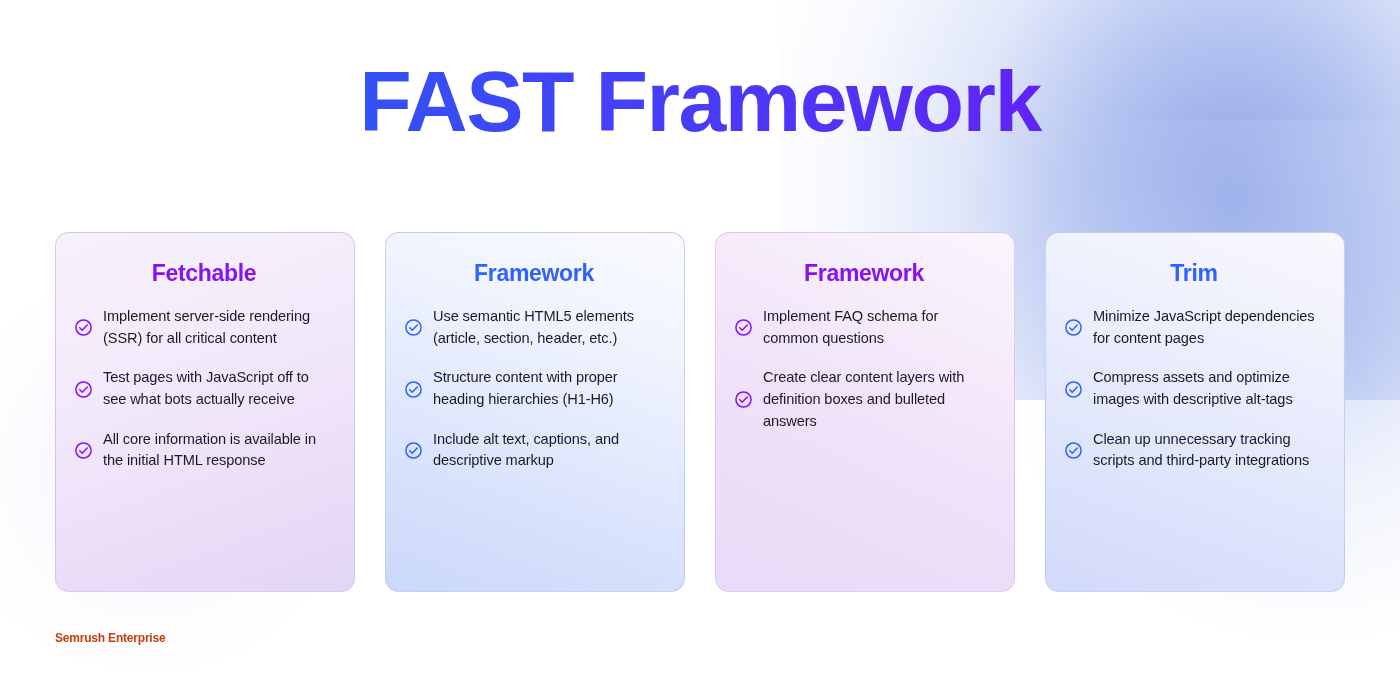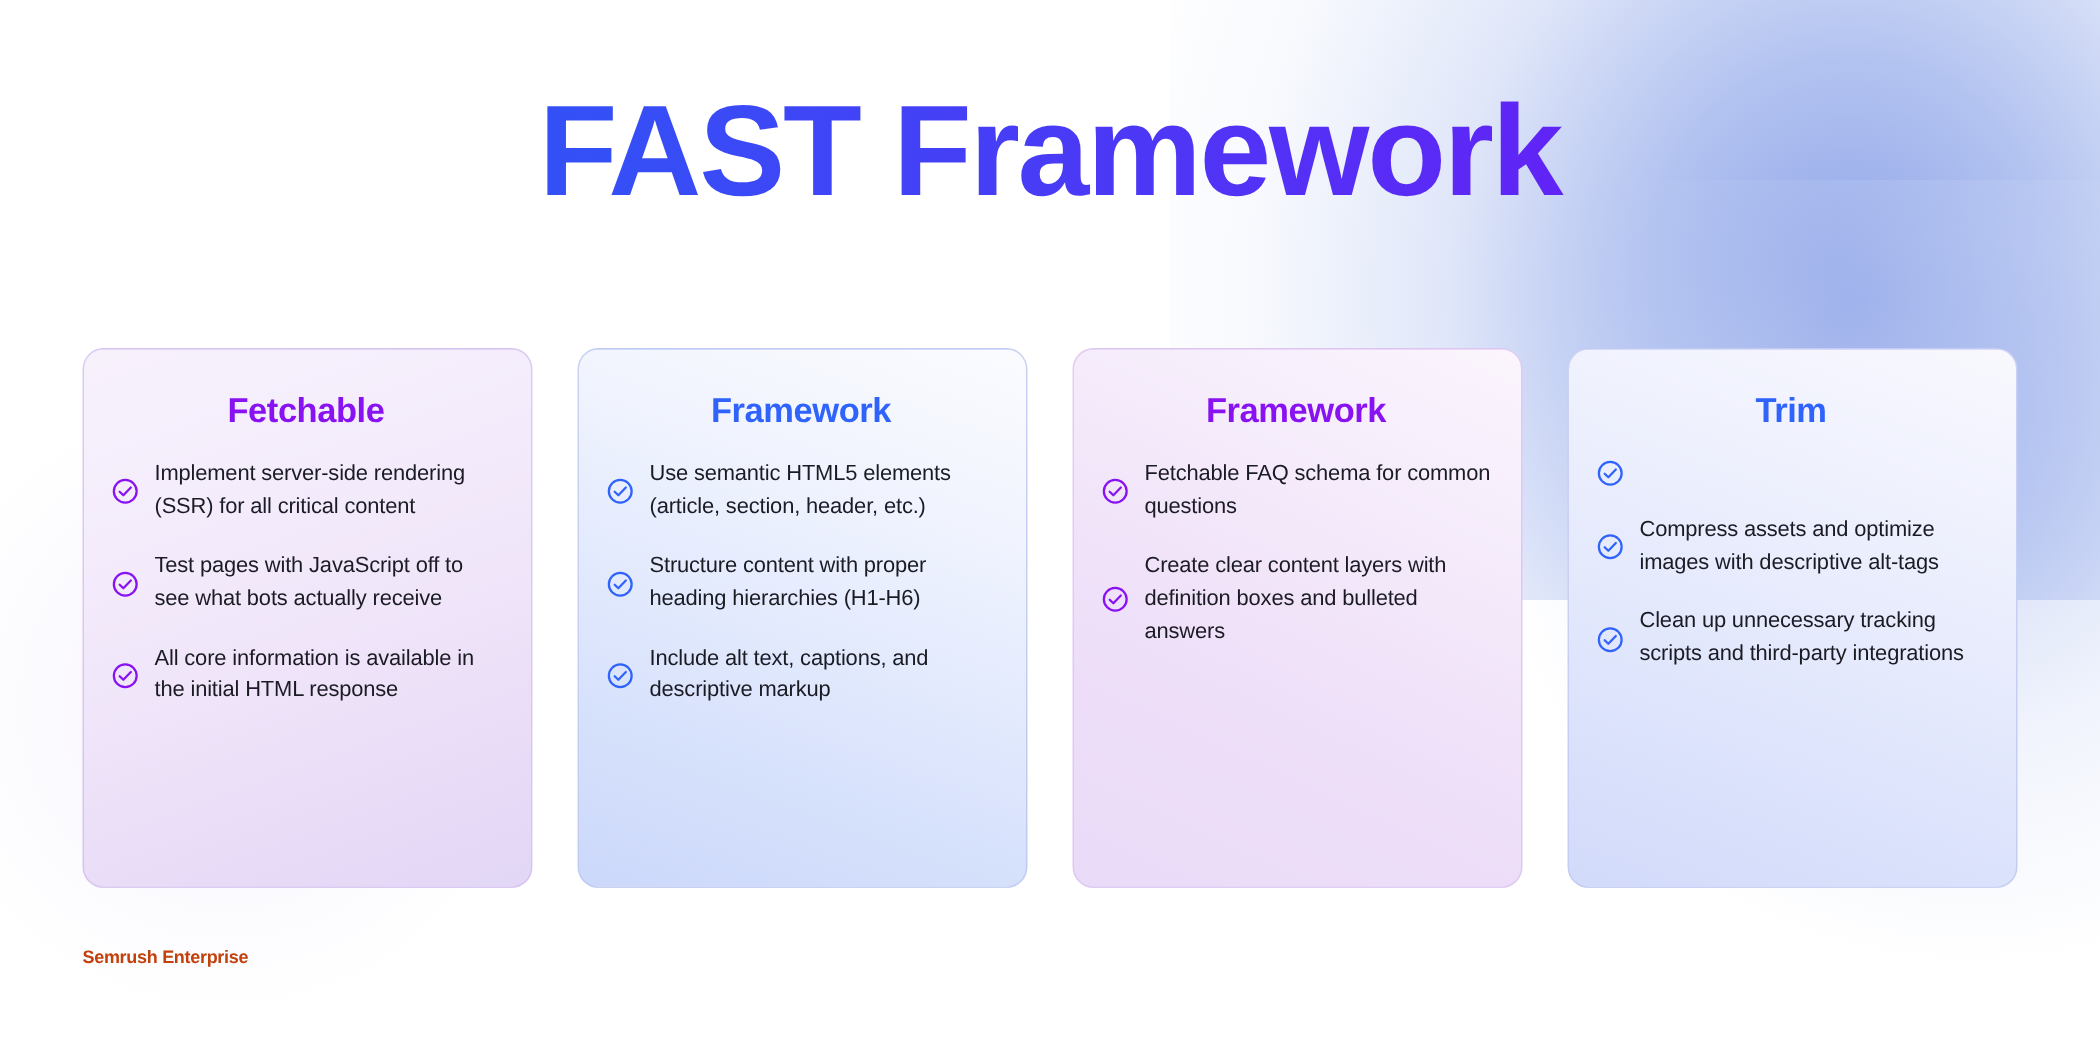--- a/index.html
+++ b/index.html
@@ -227,39 +227,40 @@
       </div>
     </div>
     <div class="card card-2">
       <div class="card-title title-purple">Framework</div>
       <div class="card-items">
         <div class="card-item">
           <svg class="check-icon" viewBox="0 0 24 24">
             <circle cx="12" cy="12" r="9.6" fill="none" stroke="#8812f2" stroke-width="1.9"></circle>
             <path d="M7.3 12.4 L10.4 15.4 L16.7 8.9" fill="none" stroke="#8812f2" stroke-width="1.9" stroke-linecap="round" stroke-linejoin="round"></path>
           </svg>
-          <div class="item-text">Fetchable FAQ schema for common questions</div>
+          <div class="item-text">Implement FAQ schema for common questions</div>
         </div>
         <div class="card-item">
           <svg class="check-icon" viewBox="0 0 24 24">
             <circle cx="12" cy="12" r="9.6" fill="none" stroke="#8812f2" stroke-width="1.9"></circle>
             <path d="M7.3 12.4 L10.4 15.4 L16.7 8.9" fill="none" stroke="#8812f2" stroke-width="1.9" stroke-linecap="round" stroke-linejoin="round"></path>
           </svg>
           <div class="item-text">Create clear content layers with definition boxes and bulleted answers</div>
         </div>
       </div>
     </div>
     <div class="card card-3">
       <div class="card-title title-blue">Trim</div>
       <div class="card-items">
         <div class="card-item">
           <svg class="check-icon" viewBox="0 0 24 24">
             <circle cx="12" cy="12" r="9.6" fill="none" stroke="#2f63fb" stroke-width="1.9"></circle>
             <path d="M7.3 12.4 L10.4 15.4 L16.7 8.9" fill="none" stroke="#2f63fb" stroke-width="1.9" stroke-linecap="round" stroke-linejoin="round"></path>
           </svg>
+          <div class="item-text">Minimize JavaScript dependencies for content pages</div>
         </div>
         <div class="card-item">
           <svg class="check-icon" viewBox="0 0 24 24">
             <circle cx="12" cy="12" r="9.6" fill="none" stroke="#2f63fb" stroke-width="1.9"></circle>
             <path d="M7.3 12.4 L10.4 15.4 L16.7 8.9" fill="none" stroke="#2f63fb" stroke-width="1.9" stroke-linecap="round" stroke-linejoin="round"></path>
           </svg>
           <div class="item-text">Compress assets and optimize images with descriptive alt-tags</div>
         </div>
         <div class="card-item">
           <svg class="check-icon" viewBox="0 0 24 24">

